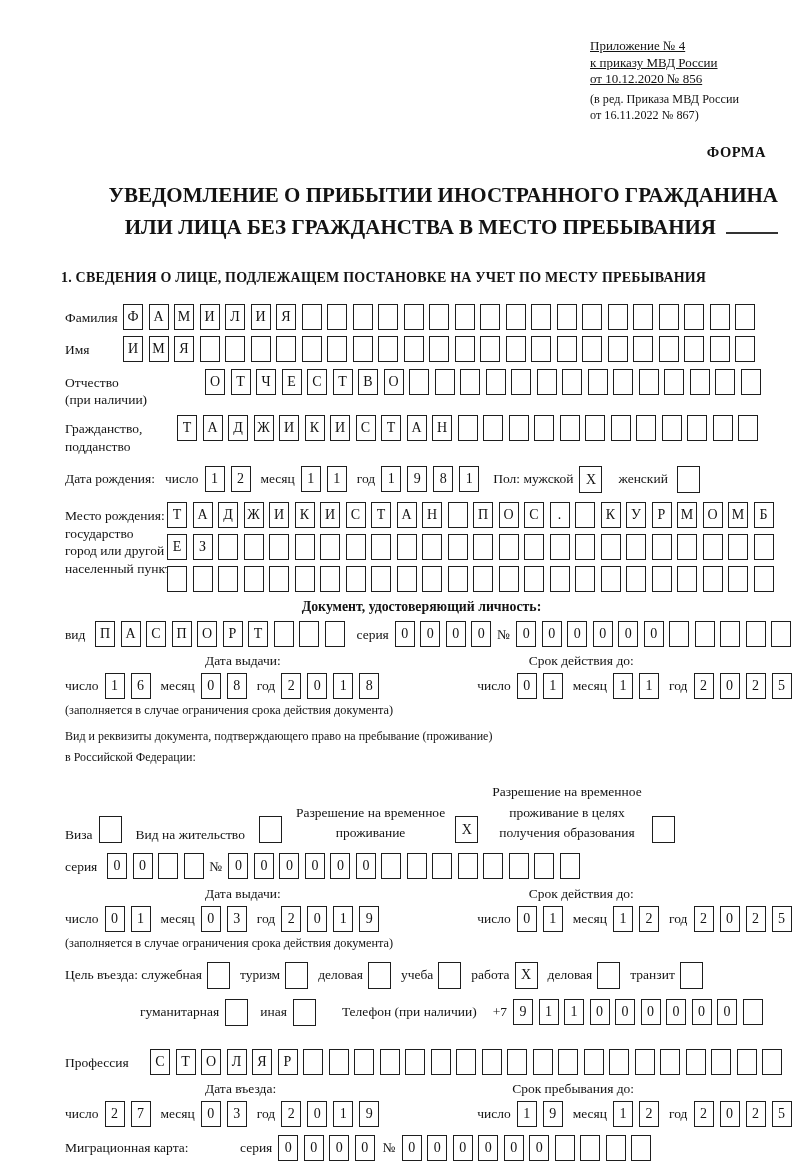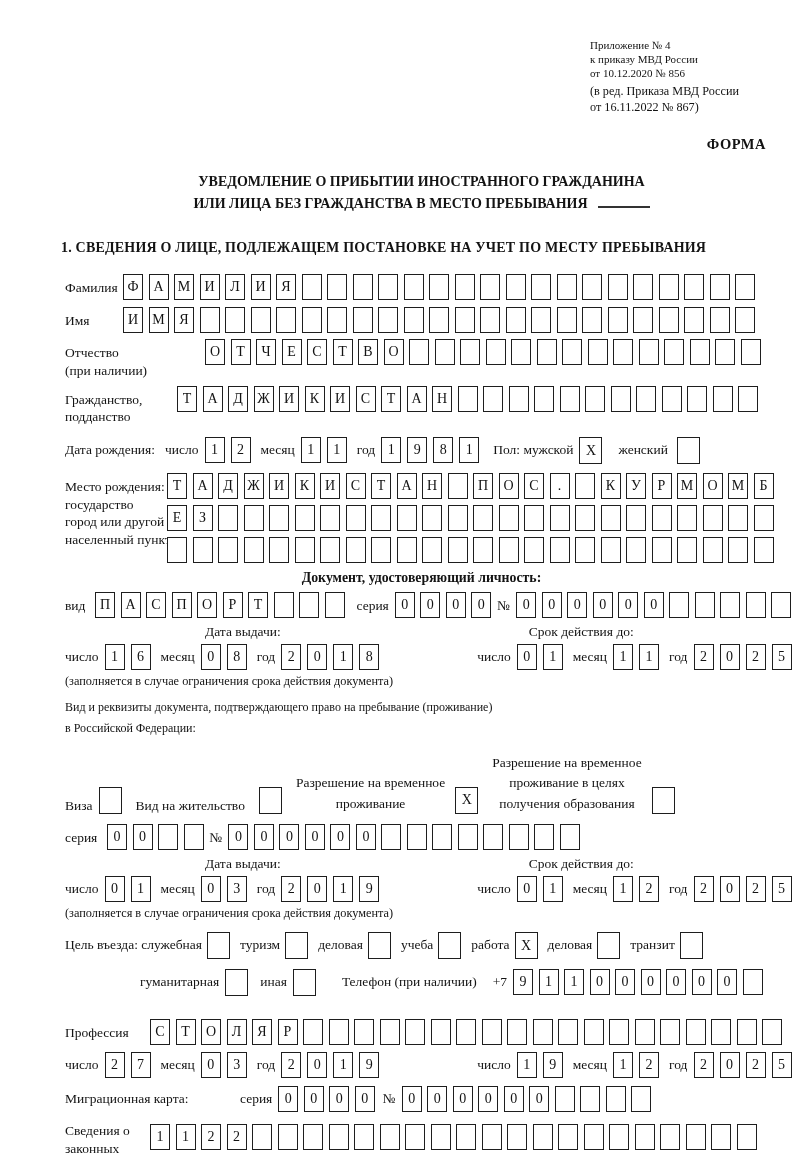--- a/index.html
+++ b/index.html
@@ -3,25 +3,25 @@
 <meta charset="utf-8">
 <style>
   html,body{margin:0;padding:0;background:#fff;}
   .page{
     width:800px;height:1163px;box-sizing:border-box;overflow:hidden;
     padding:38px 22px 0 65px;background:#fff;color:#131313;
     font-family:"Liberation Serif","DejaVu Serif",serif;font-size:13.5px;position:relative;
   }
   
   .appendix{margin-left:auto;width:188px;line-height:1.28;}
-  .appendix .ln{font-size:11px;}
+  .appendix .ln{font-size:13px;text-decoration:underline;}
   .appendix .note{font-size:12.2px;margin-top:4px;line-height:1.3;}
   .forma{ text-align:right;font-weight:bold;font-size:14.5px;margin:20px 12px 0 0;letter-spacing:.5px;}
   
-  .title{ text-align:center;font-weight:bold;font-size:14px;line-height:1.55;margin-top:18px;}
+  .title{ text-align:right;font-weight:bold;font-size:21px;line-height:1.55;margin-top:18px;}
   .title-underline{display:inline-block;width:52px;border-bottom:2px solid #333;height:13px;margin-left:10px;}
   .sec-heading{font-weight:bold;font-size:14px;margin:26px 0 18px -4px;letter-spacing:.2px;}
   
   .row{display:flex;align-items:flex-start;margin-bottom:6.5px;}
   .lbl{line-height:1.3;padding-top:5px;flex:0 0 auto;}
   .cells{display:flex;gap:5.5px;flex-wrap:nowrap;}
   .cell{
     box-sizing:border-box;flex:0 0 20px;width:20px;height:26px;
     border:1.6px solid #1e1e1e;display:flex;align-items:center;justify-content:center;
     font-size:14px;background:#fff;
@@ -573,20 +573,24 @@
         <span class="cell"></span>
         <span class="cell"></span>
         <span class="cell"></span>
         <span class="cell"></span>
         <span class="cell"></span>
         <span class="cell"></span>
         <span class="cell"></span>
       </div>
   </div>
 
+  <div class="dates-hdr entry">
+    <span class="h1">Дата въезда:</span>
+    <span class="h2">Срок пребывания до:</span>
+  </div>
   <div class="date-row">
     <div class="dgroup">
       <span class="t">число</span>
       <div class="cells">
           <span class="cell">2</span>
           <span class="cell">7</span>
         </div>
       <span class="t">месяц</span>
       <div class="cells">
           <span class="cell">0</span>

